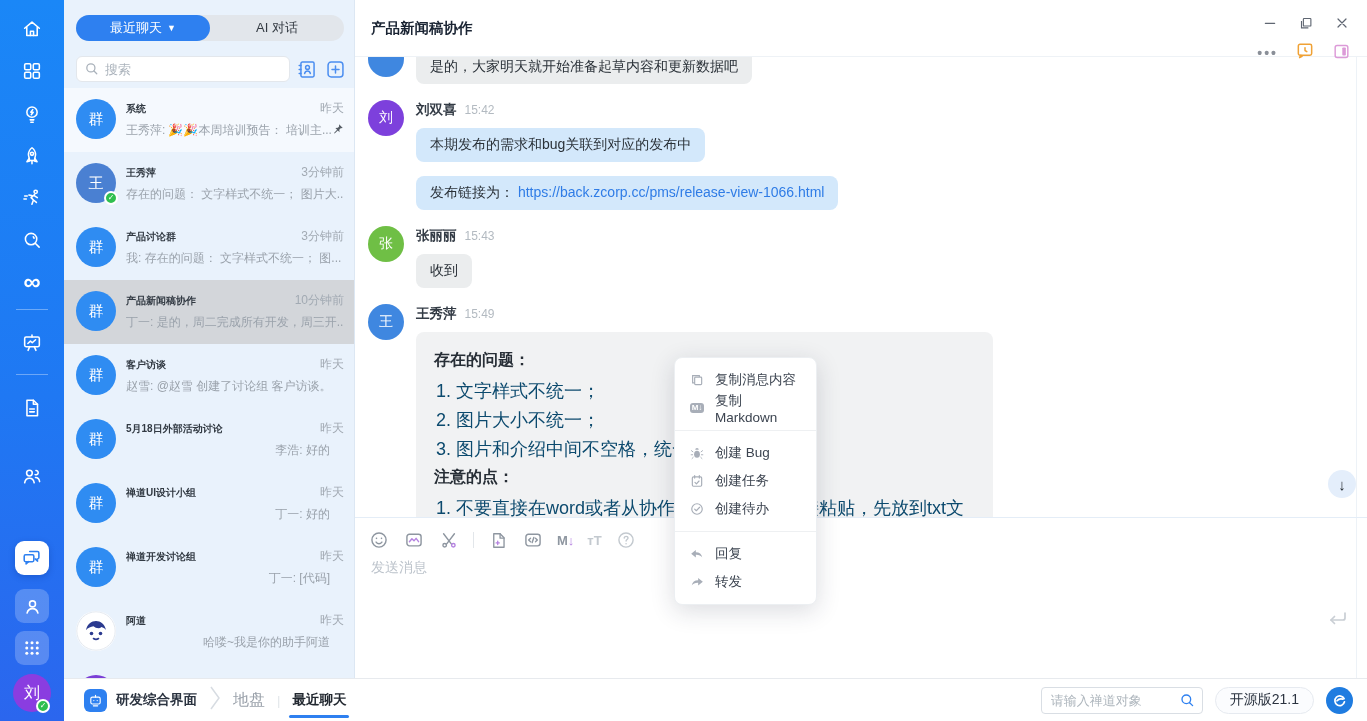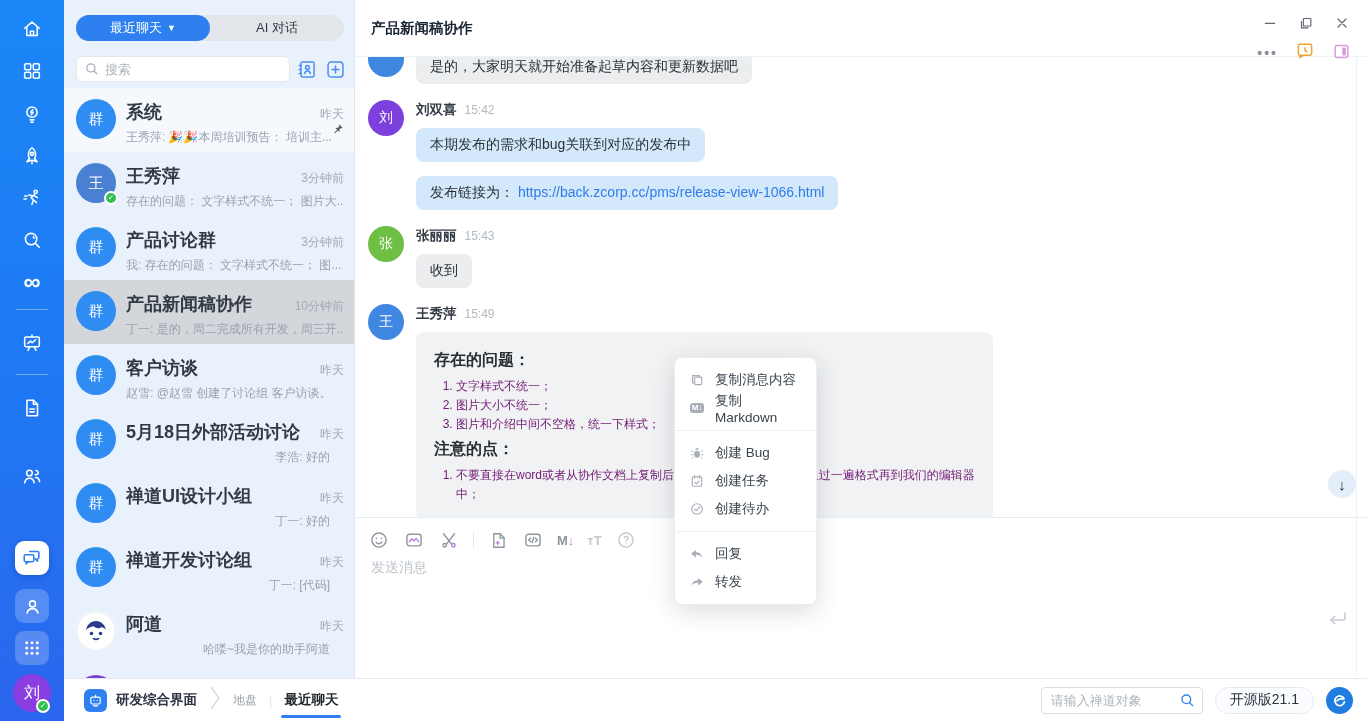--- a/index.html
+++ b/index.html
@@ -30,32 +30,32 @@
   .search::placeholder { color:#aab2bb; }
   .search-mag { position:absolute; left:8px; top:5px; color:#a9b1ba; }
   .sq-ic { width:22px; height:22px; color:#4a8df0; display:flex; align-items:center; justify-content:center; }
   .list { position:absolute; top:88px; left:0; right:0; bottom:0; overflow:hidden; }
   .item { height:64px; padding:11px 10px 0 12px; display:flex; gap:10px; position:relative; }
   .item.pinned { background:rgba(255,255,255,.55); }
   .item.selected { background:#d3d6da; }
   .av { width:40px; height:40px; border-radius:50%; color:#fff; font-size:15px; display:flex; align-items:center; justify-content:center; flex:none; position:relative; }
   .item-main { flex:1; min-width:0; padding-top:1px; }
   .row1 { display:flex; align-items:baseline; }
-  .iname { font-size:18px; color:#323a43; font-weight:700; flex:1; white-space:nowrap; overflow:hidden; }
+  .iname { font-size:10px; color:#323a43; font-weight:700; flex:1; white-space:nowrap; overflow:hidden; }
   .itime { font-size:12px; color:#a2aab3; margin-left:6px; flex:none; }
   .ipreview { margin-top:5px; font-size:12px; color:#9aa2ab; white-space:nowrap; overflow:hidden; padding-right:14px;text-align:right; }
   .pin { position:absolute; right:10px; bottom:13px; color:#555c64; }
   .robot-face { position:absolute; inset:0; }
 
   
   .statusbar { position:absolute; left:64px; right:0; bottom:0; height:43px; background:#fff; border-top:1px solid #e7eaee; display:flex; align-items:center; padding:0 14px 0 20px; z-index:6; }
   .sb-appic { width:23px; height:23px; border-radius:6px; background:#2e80f0; color:#fff; display:flex; align-items:center; justify-content:center; margin-right:9px; }
   .sb-app { font-size:13.5px; font-weight:700; color:#2b3340; }
   .sb-chev { color:#d7dce2; margin:0 10px; }
-  .sb-crumb { font-size:12px; color:#9aa1aa; }
+  .sb-crumb { font-size:16px; color:#9aa1aa; }
   .sb-bar { color:#e2e6ea; margin:0 12px; font-size:13px; }
   .sb-tab { position:relative; height:43px; display:flex; align-items:center; font-size:13.5px; font-weight:700; color:#222830; }
   .sb-tab::after { content:""; position:absolute; left:-3px; right:-3px; bottom:4px; height:3px; border-radius:2px; background:#2e80f0; }
   .sb-right { margin-left:auto; display:flex; align-items:center; gap:12px; }
   .sb-search { position:relative; width:162px; }
   .sb-search input { width:162px; height:27px; border:1px solid #d9dee4; border-radius:4px; padding:0 30px 0 9px; font-size:13px; color:#333; outline:none; font-family:inherit; }
   .sb-search input::placeholder { color:#aeb6bd; }
   .sb-search .mag { position:absolute; right:8px; top:5px; color:#2e80f0; }
   .ver-pill { height:27px; padding:0 14px; border:1px solid #e6eaf0; background:#fbfcfe; border-radius:14px; font-size:14px; color:#2b3340; display:flex; align-items:center; }
   .logo { width:27px; height:27px; border-radius:50%; background:#1f7ce0; color:#fff; display:flex; align-items:center; justify-content:center; }
@@ -77,21 +77,21 @@
   .mname { font-size:13.5px; font-weight:700; color:#333b45; }
   .mtime { font-size:12px; color:#b3bac1; margin-left:8px; font-weight:400; }
   .bub { display:inline-block; border-radius:8px; padding:8px 14px; font-size:14px; color:#2a3138; margin-top:9px; max-width:640px; }
   .bub.gray { background:#ebedee; }
   .bub.blue { background:#d3e8fb; }
   .bub a { color:#2f7ce6; text-decoration:none; }
   .msg.cut { margin-top:-16px; }
   .msg.cut .mav { background:#3f87e0; }
   .card { margin-top:9px; width:577px; background:#f1f2f3; border-radius:8px; padding:14px 18px 12px; }
   .card h3 { font-size:16px; color:#272e36; margin:4px 0 6px; }
-  .card ol { margin:0 0 4px 22px; font-size:12px; color:#701a75; line-height:1.6; }
+  .card ol { margin:0 0 4px 22px; font-size:18px; color:#0c4a6e; line-height:1.6; }
 
   .composer { position:absolute; left:0; right:0; top:517px; bottom:0; border-top:1px solid #e4edf7; }
   .toolbar { display:flex; align-items:center; gap:13px; padding:11px 0 0 13px; color:#8e96a0; }
   .tbi { width:22px; height:22px; display:flex; align-items:center; justify-content:center; }
   .tbi.dim { color:#c3c9cf; }
   .tb-div { width:1px; height:16px; background:#e2e6ea; }
   .tb-md { font-size:13px; font-weight:700; color:#8e96a0; }
   .tb-md span { color:#b583e0; }
   .tb-tt { font-size:13px; font-weight:700; color:#c3c9cf; }
   .send-ph { margin:8px 0 0 16px; font-size:14px; color:#bcc3cb; }

